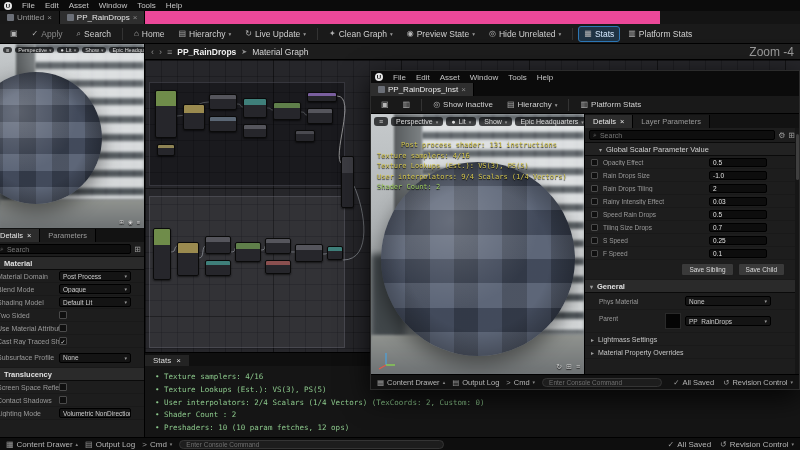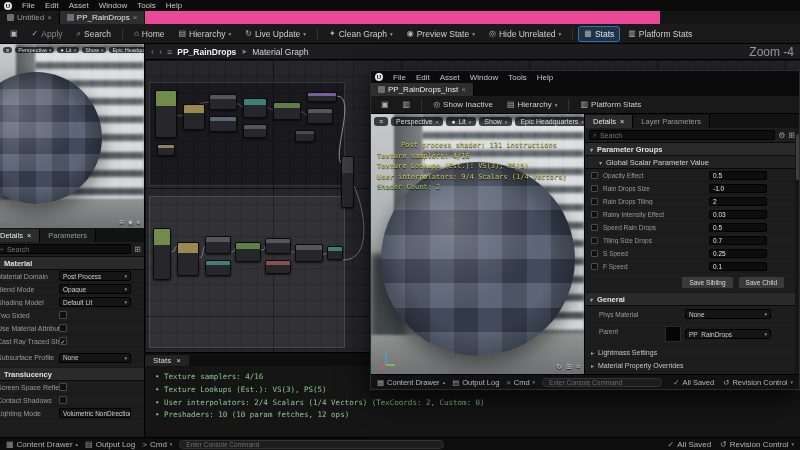--- a/index.html
+++ b/index.html
@@ -401,20 +401,21 @@
   <div id="stats-tabbar" data-name="stats-tab-bar">
     <div id="stats-tab" data-name="tab-stats">
       <span data-name="tab-label">Stats</span>
       <span class="x" data-name="close-icon">×</span>
     </div>
   </div>
   <div id="stats-lines" data-name="stats-output" style="color: rgb(140, 201, 140);">
       <div class="stat-line" data-name="stats-line">Texture samplers: 4/16</div>
       <div class="stat-line" data-name="stats-line">Texture Lookups (Est.): VS(3), PS(5)</div>
       <div class="stat-line" data-name="stats-line">User interpolators: 2/4 Scalars (1/4 Vectors) (TexCoords: 2, Custom: 0)</div>
+      <div class="stat-line" data-name="stats-line">Shader Count : 2</div>
       <div class="stat-line" data-name="stats-line">Preshaders: 10 (10 param fetches, 12 ops)</div>
     </div>
 </div>
 
 <div id="inst-window" data-name="material-instance-window">
   <div id="inst-menubar" data-name="instance-menu-bar">
     <div class="ue-logo" data-name="unreal-logo-icon">U</div>
     <div id="inst-menu" data-name="instance-menu" style="display:flex">
         <div class="menu-item" data-name="menu-item-file">File</div>
         <div class="menu-item" data-name="menu-item-edit">Edit</div>
@@ -515,24 +516,20 @@
           </div>
         </div>
       <div class="searchrow" data-name="details-search-row">
         <div class="searchbox" data-name="search-input">
           <span data-name="search-icon">⌕</span>
           <span data-name="search-placeholder">Search</span>
         </div>
         <span class="mini-ic" data-name="settings-icon">⚙</span>
         <span class="mini-ic" data-name="grid-icon">⊞</span>
       </div>
-      <div class="cat-hdr" data-name="parameter-groups-header">
-        <span class="arr" data-name="arrow-down-icon">▾</span>
-        <span data-name="section-title">Parameter Groups</span>
-      </div>
       <div class="cat-hdr sub" data-name="scalar-parameter-group-header">
         <span class="arr" data-name="arrow-down-icon">▾</span>
         <span data-name="section-title">Global Scalar Parameter Value</span>
       </div>
       <div id="param-rows" data-name="parameter-list">
           <div class="param-row" data-name="parameter-row">
             <div class="cb" data-name="parameter-checkbox"></div>
             <span class="param-name" data-name="parameter-name">Opacity Effect</span>
             <div class="value-box" data-name="parameter-value-input">0.5</div>
           </div>

